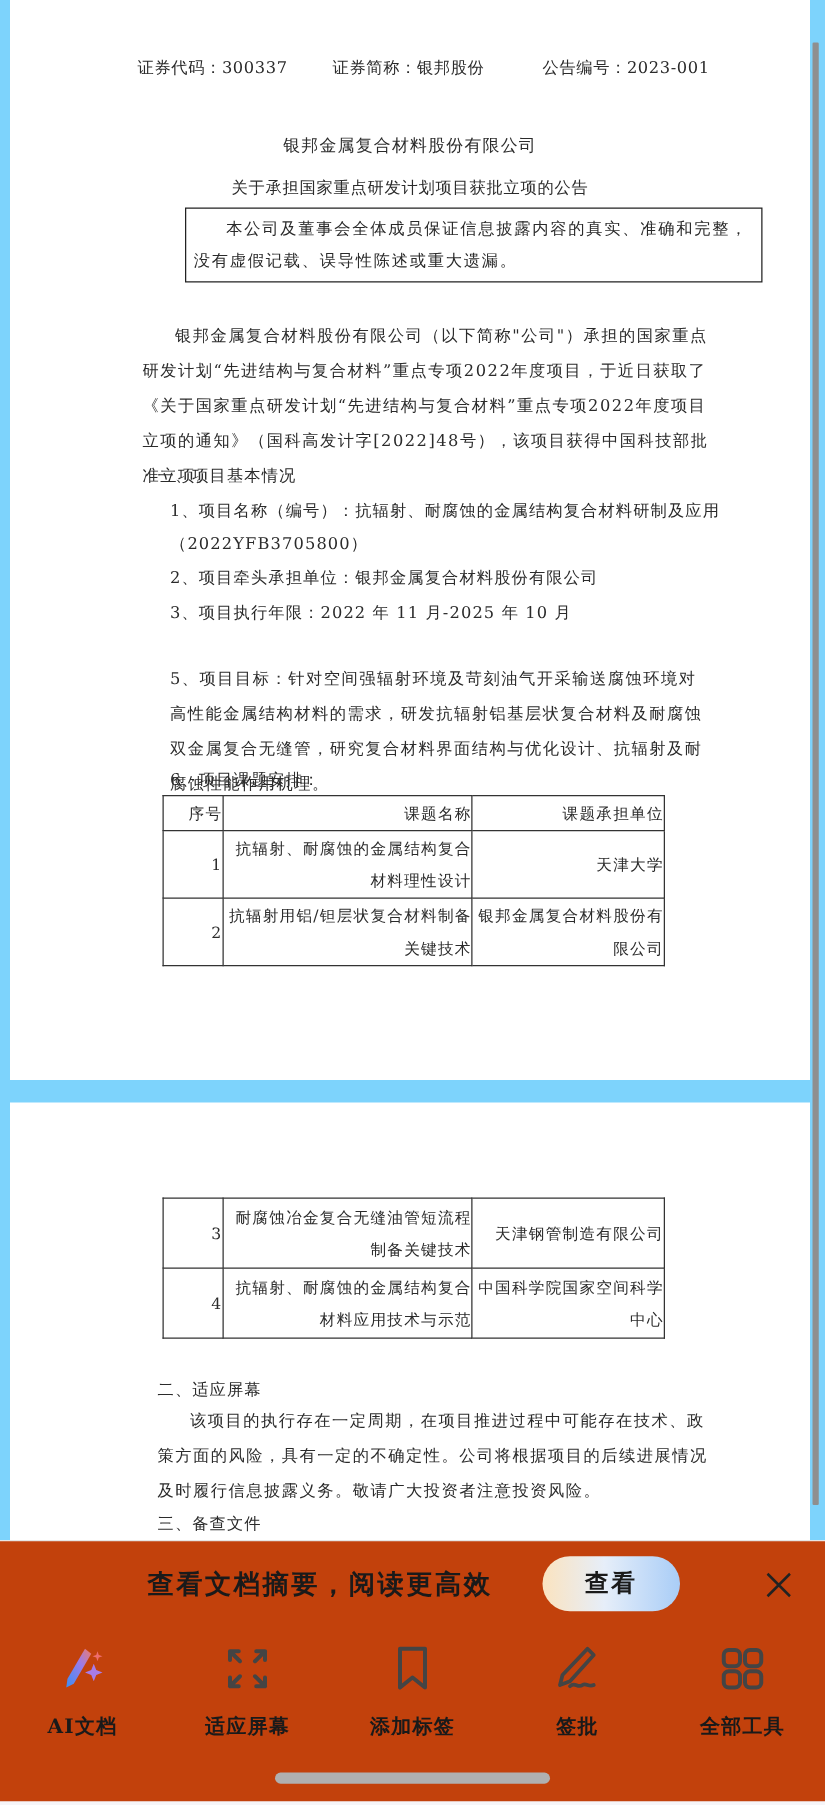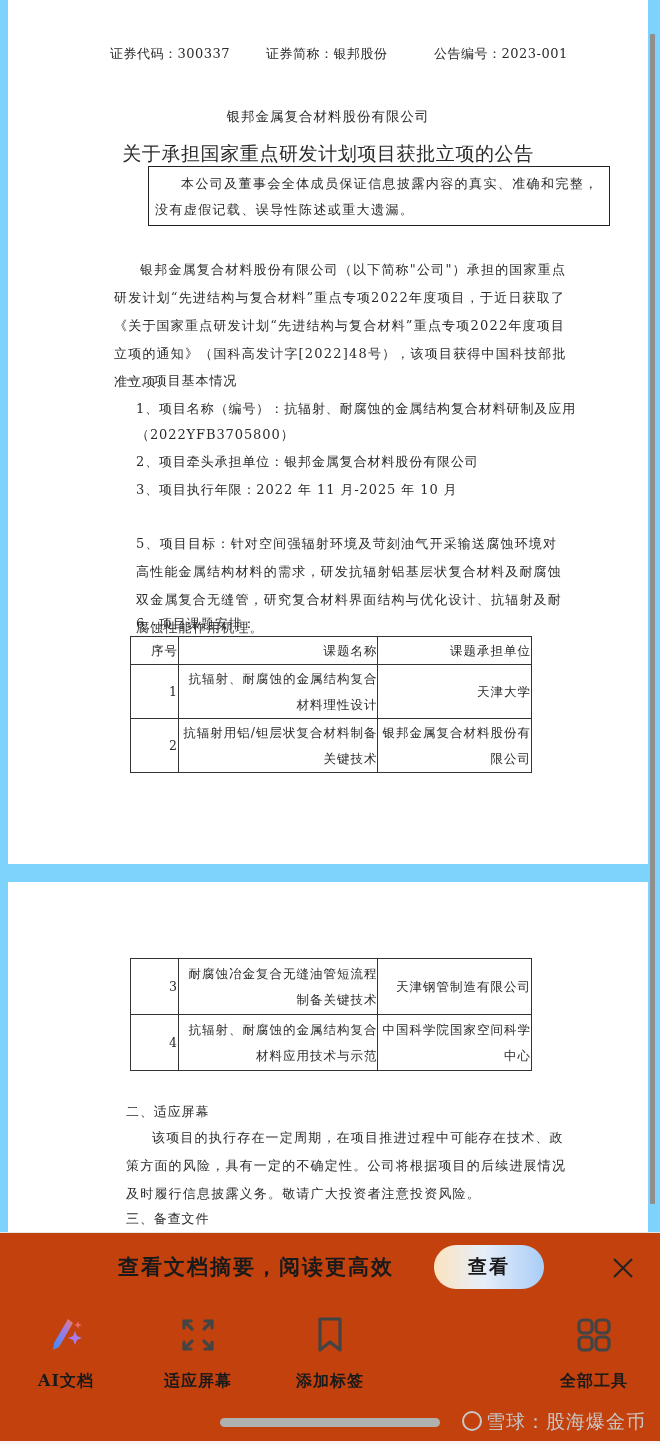--- a/index.html
+++ b/index.html
@@ -10,21 +10,21 @@
   .page { position: absolute; left: 8px; width: 640px; background: #ffffff; }
   .page1 { top: 0; height: 864px; }
   .page2 { top: 882px; height: 360px; }
 
   .scrollbar { position: absolute; left: 650px; top: 34px; width: 5px; height: 1170px; background: #8f8f8f; border-radius: 1px; }
 
   .doc-text { position: absolute; font-size: 13px; color: #2b2b2b; white-space: nowrap; letter-spacing: 0.5px; }
   .header-line { top: 45px; left: 0; width: 640px; }
   .header-line span { position: absolute; font-size: 13px; white-space: nowrap; }
   .title1 { top: 108px; left: 0; width: 640px; text-align: center; font-size: 13.5px; letter-spacing: 1px; }
-  .title2 { top: 141px; left: 0; width: 640px; text-align: center; font-size: 19px; letter-spacing: 0.6px; }
+  .title2 { top: 141px; left: 0; width: 640px; text-align: center; font-size: 13px; letter-spacing: 0.6px; }
 
   .disclaimer { position: absolute; left: 92px; top: 166px; width: 462px; height: 60px; border: 1.5px solid #222; padding: 4px 6px; font-size: 13px; line-height: 26px; letter-spacing: 1.4px; white-space: normal; margin-left: 48px; }
   .disclaimer .indent { display: inline-block; width: 26px; }
 
   .para { position: absolute; left: 106px; width: 462px; font-size: 13px; line-height: 28px; letter-spacing: 1.2px; white-space: normal; color: #2b2b2b; }
   .para .indent { display: inline-block; width: 26px; }
   .line { position: absolute; font-size: 13px; white-space: nowrap; letter-spacing: 0.9px; color: #2b2b2b; }
 
   table.topics { position: absolute; border-collapse: collapse; font-size: 12.5px; color: #2b2b2b; letter-spacing: 1px; }
   table.topics td, table.topics th { border: 1.3px solid #333; text-align: right; vertical-align: middle; font-weight: normal; line-height: 26px; }
@@ -156,28 +156,36 @@
       <div class="lbl">适应屏幕</div>
     </div>
     <div class="tool" style="left:280px;">
       <div class="ico">
         <svg width="40" height="40" viewBox="0 0 40 40" fill="none" stroke="#444" stroke-width="3.2" stroke-linejoin="round">
           <path d="M10 4 H30 V35 L20 27 L10 35 Z"></path>
         </svg>
       </div>
       <div class="lbl">添加标签</div>
     </div>
+    <div class="tool" style="left:412px;">
+      <div class="ico">
+        <svg width="40" height="40" viewBox="0 0 40 40" fill="none" stroke="#444" stroke-width="3" stroke-linecap="round" stroke-linejoin="round">
+          <path d="M28 4 L33 9 L14 30 L6 33 L8 25 Z"></path>
+          <path d="M14 34 C18 30 20 36 24 33 C27 31 29 35 33 33"></path>
+        </svg>
+      </div>
+      <div class="lbl">签批</div>
+    </div>
     <div class="tool" style="left:544px;">
       <div class="ico">
         <svg width="40" height="40" viewBox="0 0 40 40" fill="none" stroke="#444" stroke-width="3.2">
           <rect x="5" y="5" width="13" height="13" rx="4"></rect>
             <rect x="22" y="5" width="13" height="13" rx="4"></rect>
           <rect x="5" y="22" width="13" height="13" rx="4"></rect>
             <rect x="22" y="22" width="13" height="13" rx="4"></rect>
         </svg>
       </div>
       <div class="lbl">全部工具</div>
     </div>
   </div>
 
   <div class="home-bar"></div>
-  <div class="watermark"><span class="wm-logo"></span><span>雪球：股海爆金币</span></div>
 </div>
 
 </body></html>

